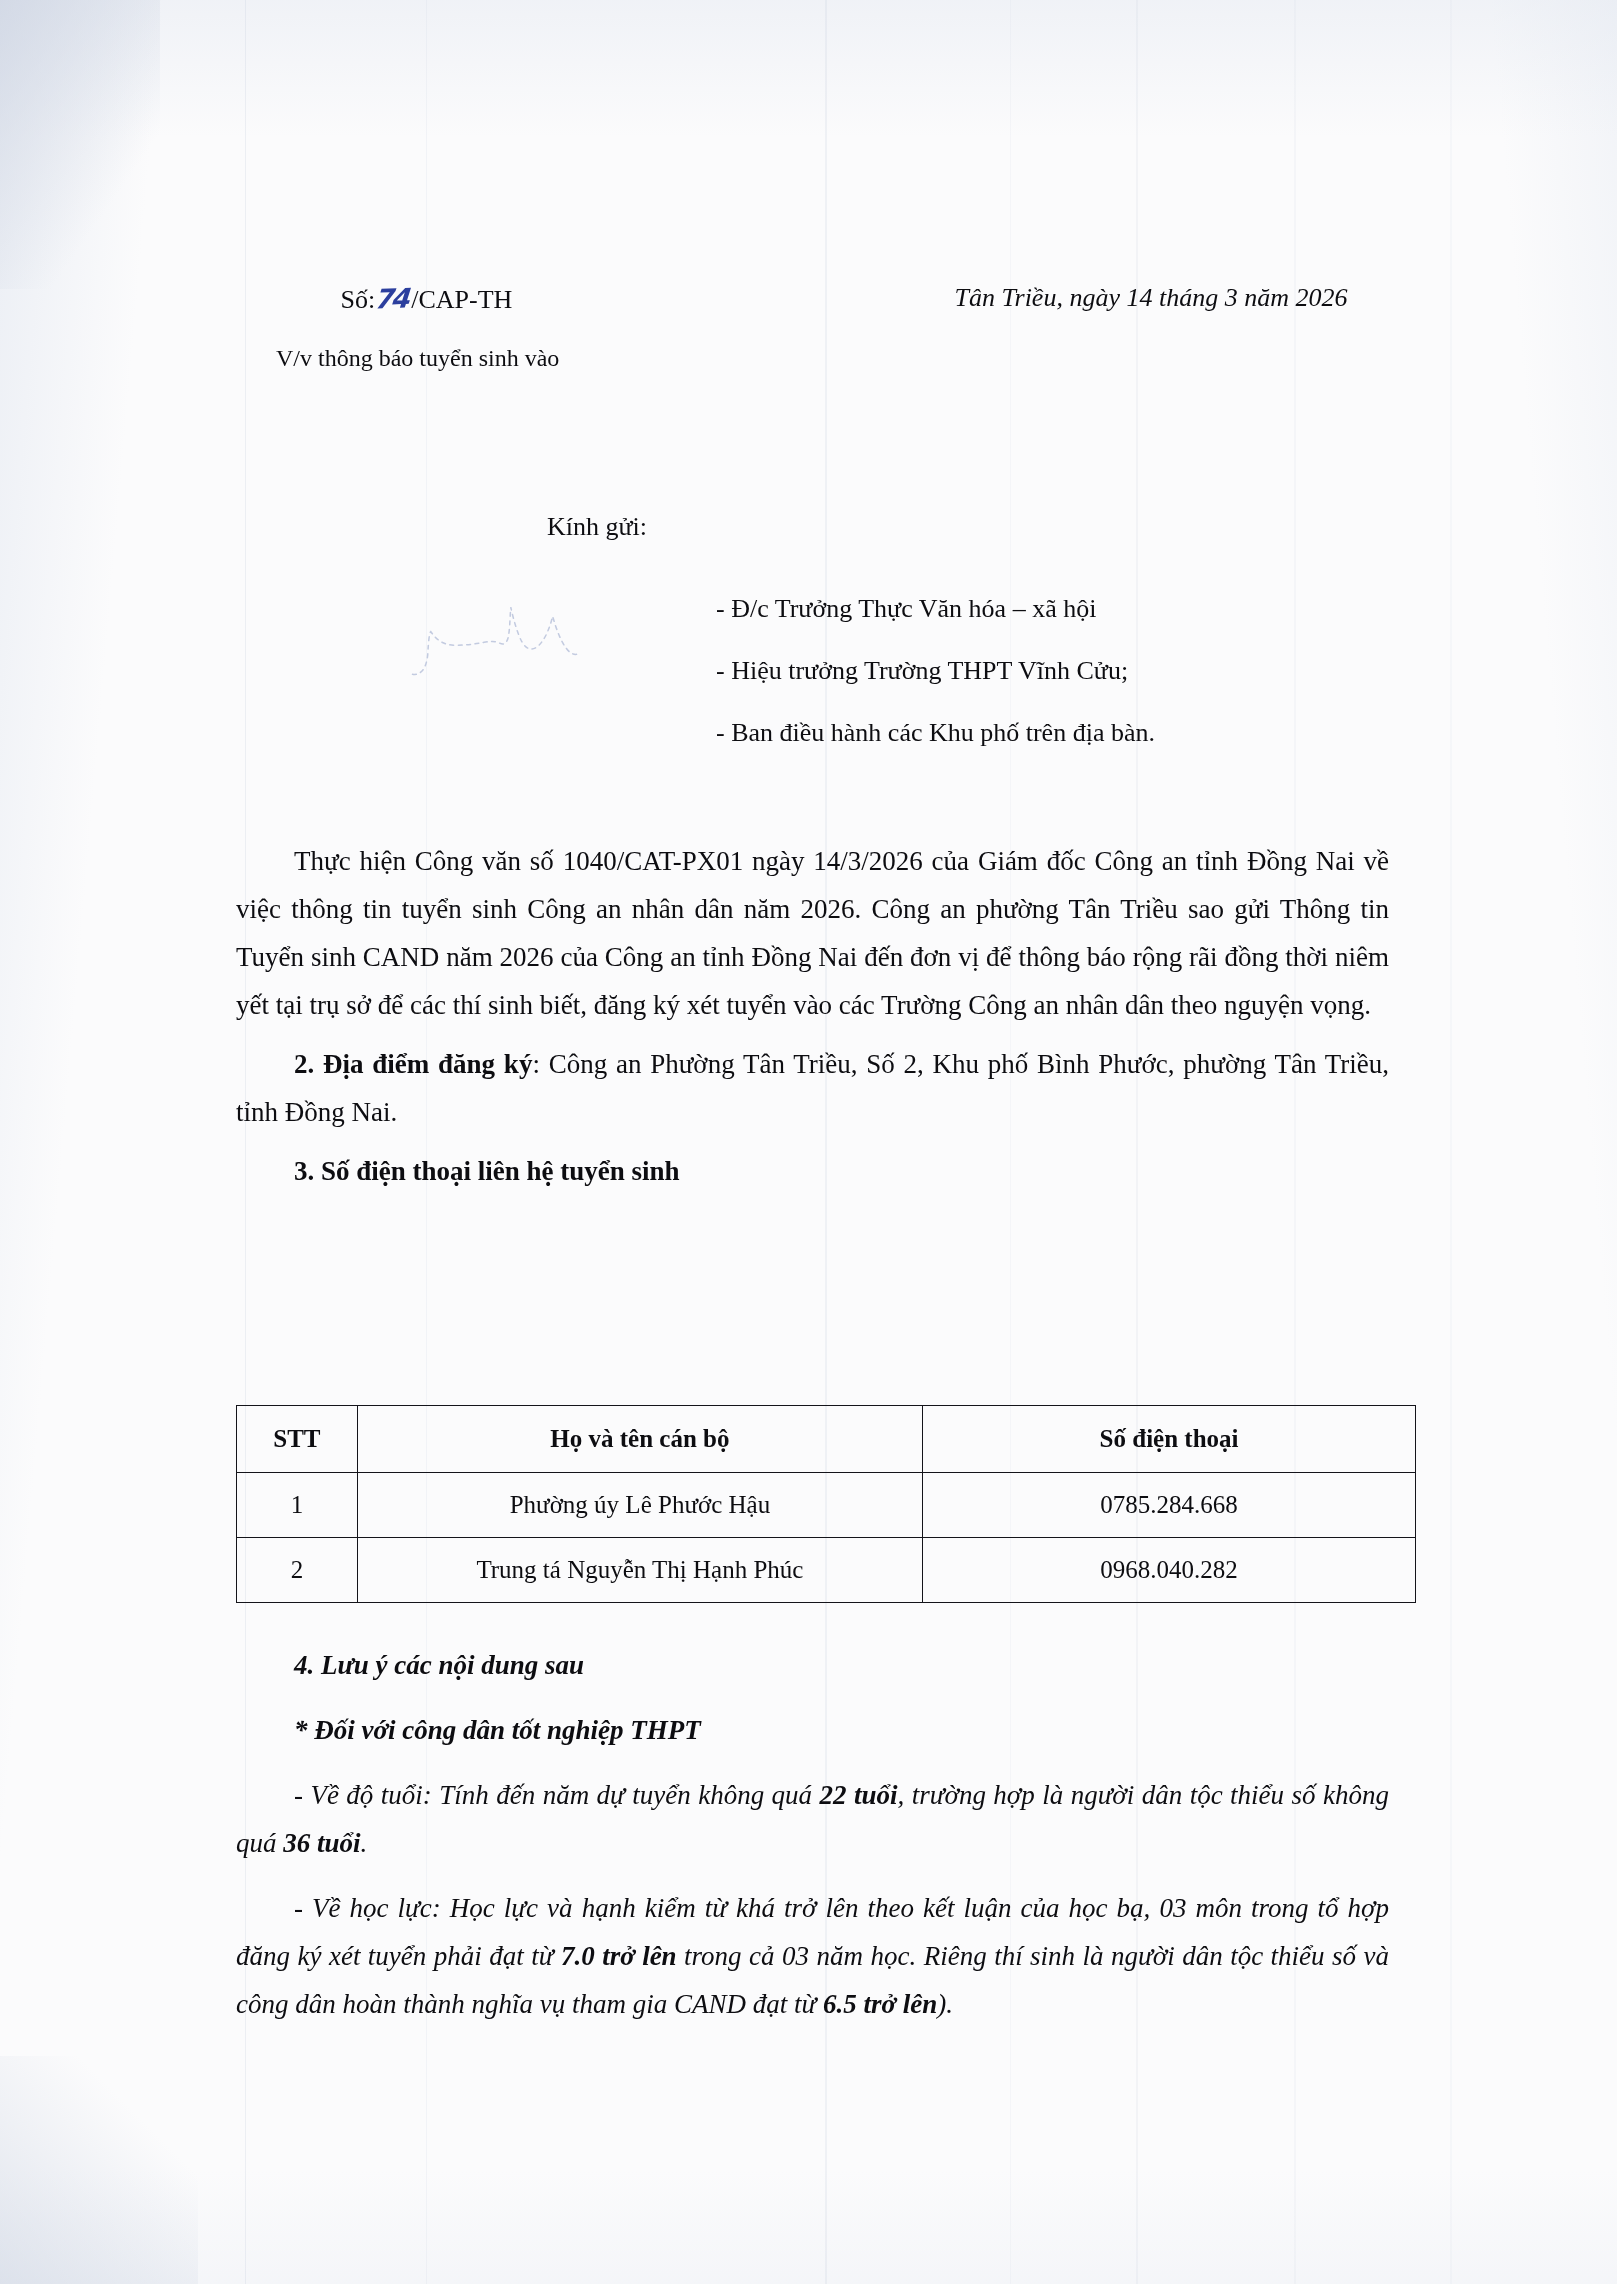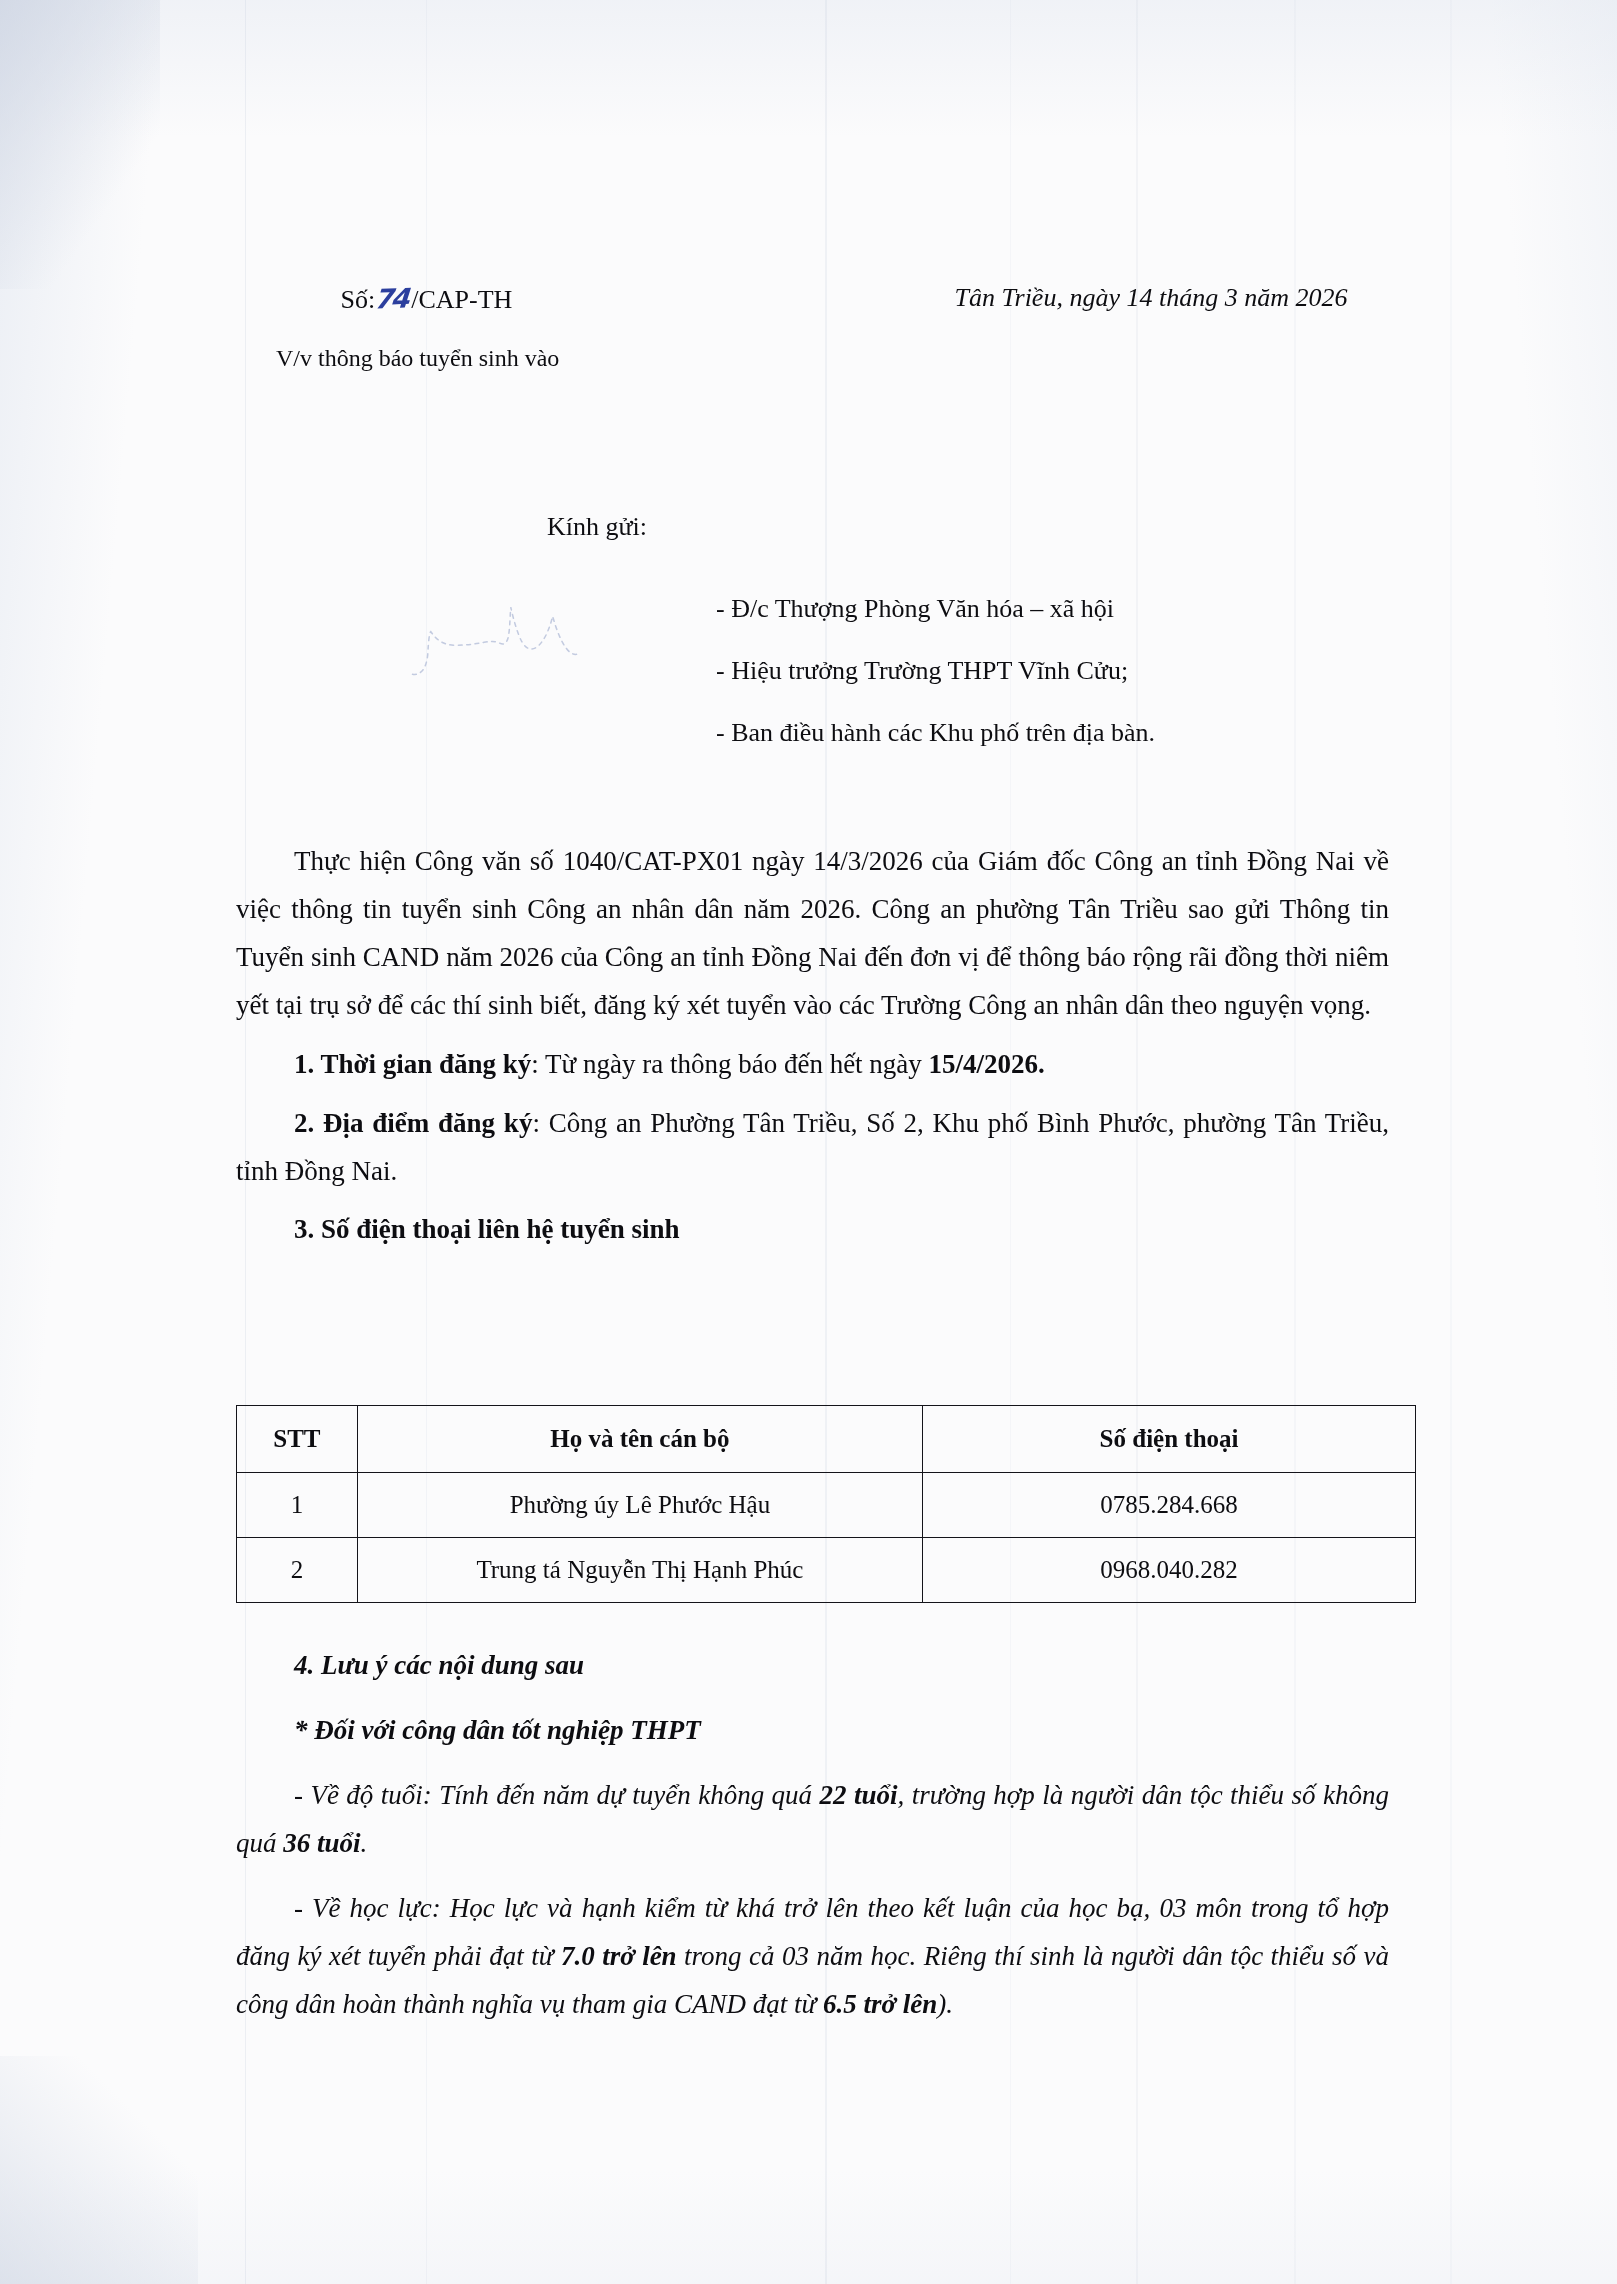--- a/index.html
+++ b/index.html
@@ -266,31 +266,28 @@
     <div class="kinhgui">Kính gửi:</div>
 
     <svg class="hand-mark" viewBox="0 0 260 110" xmlns="http://www.w3.org/2000/svg">
       <path d="M2 96 C10 98 20 92 22 70 C23 52 24 42 26 40 C34 52 44 58 58 58 C74 58 86 56 96 54
                C104 53 110 52 116 55 C122 58 126 56 128 46 C130 34 130 20 131 8
                C134 22 140 44 146 54 C152 64 160 66 168 58 C176 50 182 36 186 20
                C190 34 196 52 204 62 C210 70 216 72 222 68" fill="none" stroke="#b9c2da" stroke-width="2" stroke-linecap="round" stroke-dasharray="5 6" opacity="0.85"></path>
     </svg>
 
     <div class="recipients">
-      <div>- Đ/c Thượng Phòng Văn hóa – xã hội</div>
+      <div>- Đ/c Trưởng Thực Văn hóa – xã hội</div>
       <div>- Hiệu trưởng Trường THPT Vĩnh Cửu;</div>
       <div>- Ban điều hành các Khu phố trên địa bàn.</div>
     </div>
 
     <div class="body">
       <p class="indent">Thực hiện Công văn số 1040/CAT-PX01 ngày 14/3/2026 của Giám đốc Công an tỉnh Đồng Nai về việc thông tin tuyển sinh Công an nhân dân năm 2026. Công an phường Tân Triều sao gửi Thông tin Tuyển sinh CAND năm 2026 của Công an tỉnh Đồng Nai đến đơn vị để thông báo rộng rãi đồng thời niêm yết tại trụ sở để các thí sinh biết, đăng ký xét tuyển vào các Trường Công an nhân dân theo nguyện vọng.</p>
 
-      <p class="indent">
-        <span class="b">1. Thời gian đăng ký</span><span>: Từ ngày ra thông báo đến hết ngày </span><span class="b">15/4/2026.</span>
-      </p>
 
       <p class="indent">
         <span class="b">2. Địa điểm đăng ký</span><span>: Công an Phường Tân Triều, Số 2, Khu phố Bình Phước, phường Tân Triều, tỉnh Đồng Nai.</span>
       </p>
 
       <p class="indent b">3. Số điện thoại liên hệ tuyển sinh</p>
     </div>
 
     <div class="tbl-wrap">
       <table class="contact">

